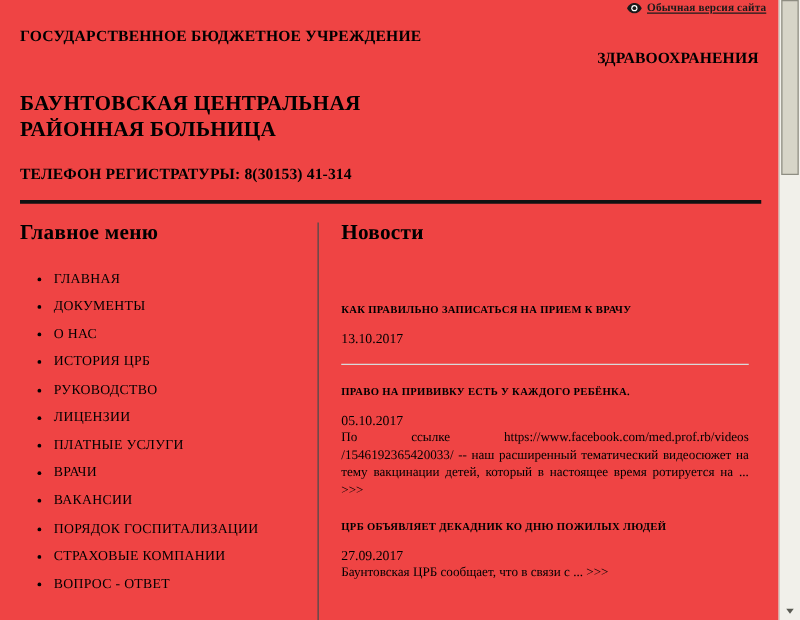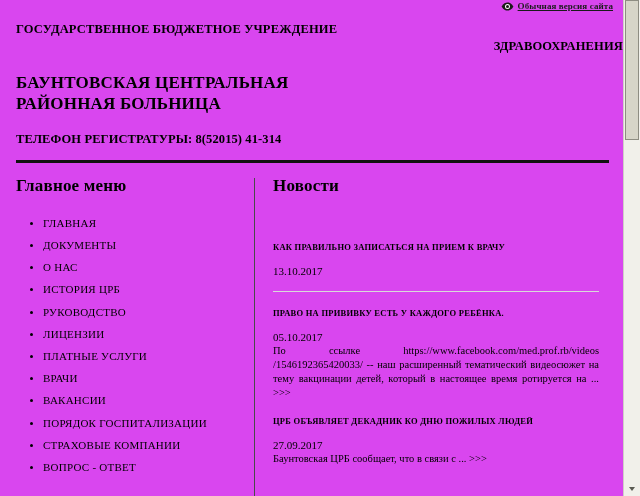--- a/index.html
+++ b/index.html
@@ -17,21 +17,21 @@
   }
 
   
   #page {
     position: absolute;
     left: 0;
     top: 0;
     width: 623px;
     height: 496px;
     overflow: hidden;
-    background: #d946ef;
+    background: #ef4444;
   }
 
   
   .access-bar {
     height: 13px;
     display: flex;
     justify-content: flex-end;
     align-items: center;
     padding-right: 10px;
     box-sizing: border-box;
@@ -51,21 +51,21 @@
     display: inline-block;
     width: 13px;
     height: 9px;
     position: relative;
     flex: 0 0 auto;
   }
   .eye-icon svg { display: block; }
 
   
   .header {
-    padding: 8px 0 0 16px;
+    padding: 8px 16px 0 16px;
   }
   .org-name {
     font-size: 12.5px;
     font-weight: bold;
     line-height: 1.32;
     letter-spacing: .15px;
     margin: 0;
   }
   .org-name .l2 { display: block; text-align: right; }
 
@@ -246,21 +246,21 @@
     <h1 class="org-name">
       <span class="l1">ГОСУДАРСТВЕННОЕ БЮДЖЕТНОЕ УЧРЕЖДЕНИЕ</span>
       <span class="l2">ЗДРАВООХРАНЕНИЯ</span>
     </h1>
 
     <h2 class="hospital-name">
       <span class="l1">БАУНТОВСКАЯ ЦЕНТРАЛЬНАЯ</span>
       <span class="l2">РАЙОННАЯ БОЛЬНИЦА</span>
     </h2>
 
-    <div class="phone-line">ТЕЛЕФОН РЕГИСТРАТУРЫ: 8(52015) 41-314</div>
+    <div class="phone-line">ТЕЛЕФОН РЕГИСТРАТУРЫ: 8(30153) 41-314</div>
   </div>
 
   <hr class="header-rule">
 
   <div class="body-cols">
 
     <div class="col-left">
       <h3 class="col-title">Главное меню</h3>
       <ul class="menu-list">
         <li class="menu-item">ГЛАВНАЯ</li>

